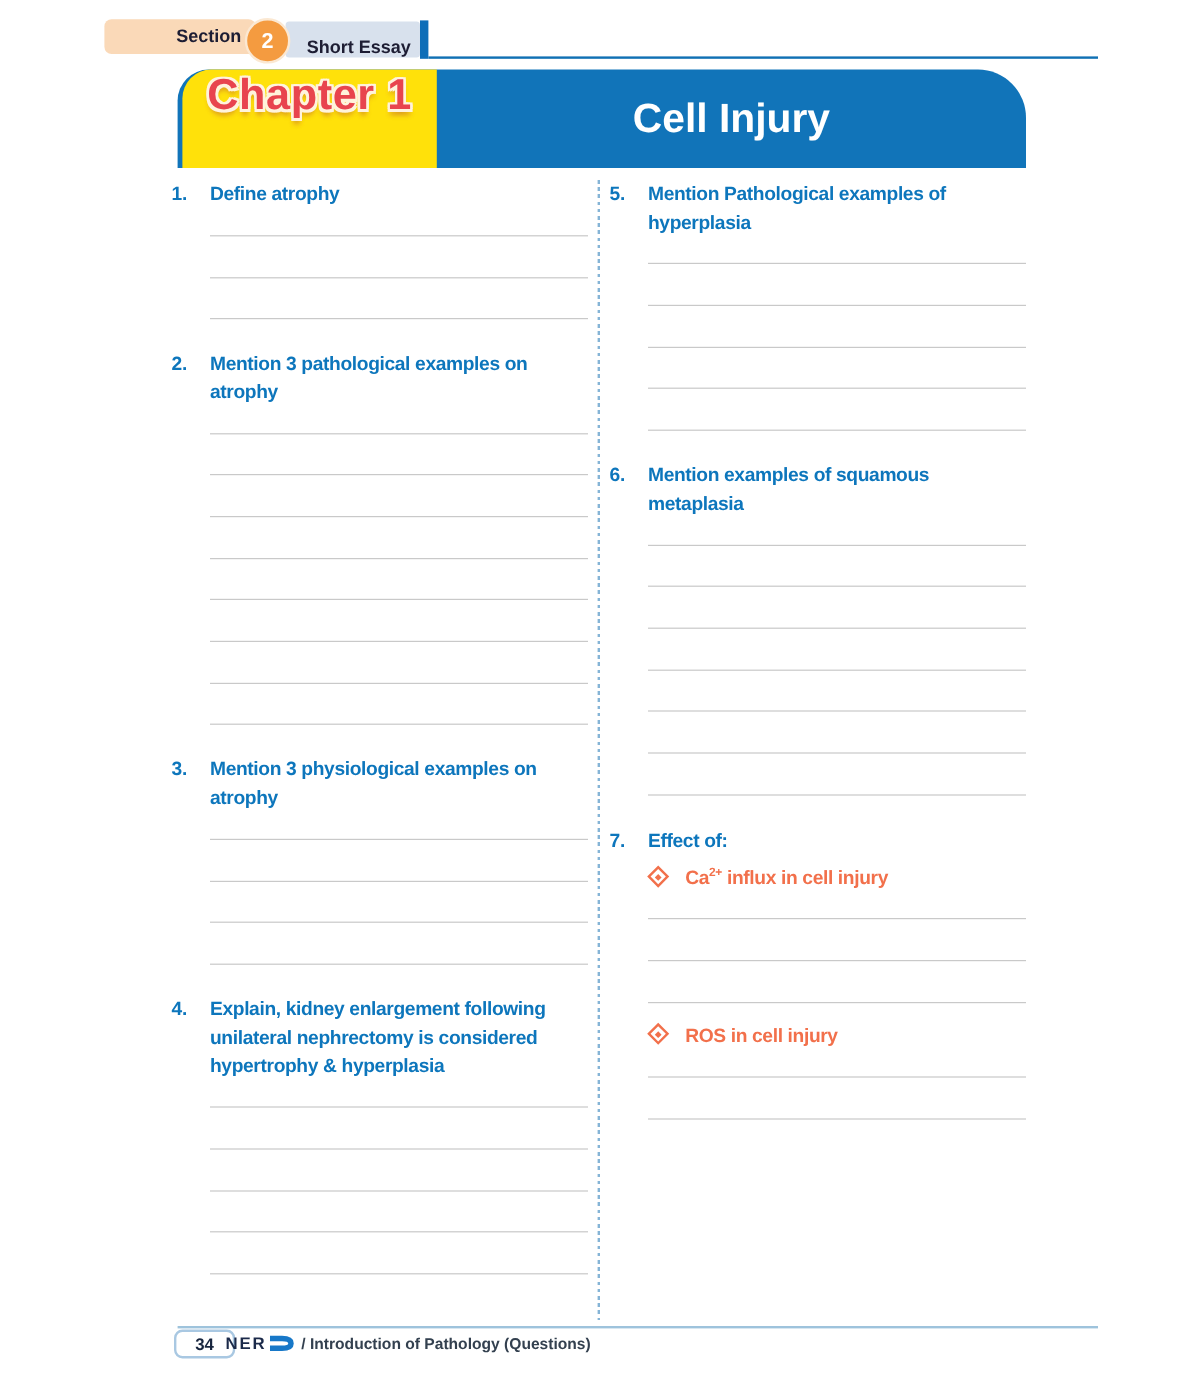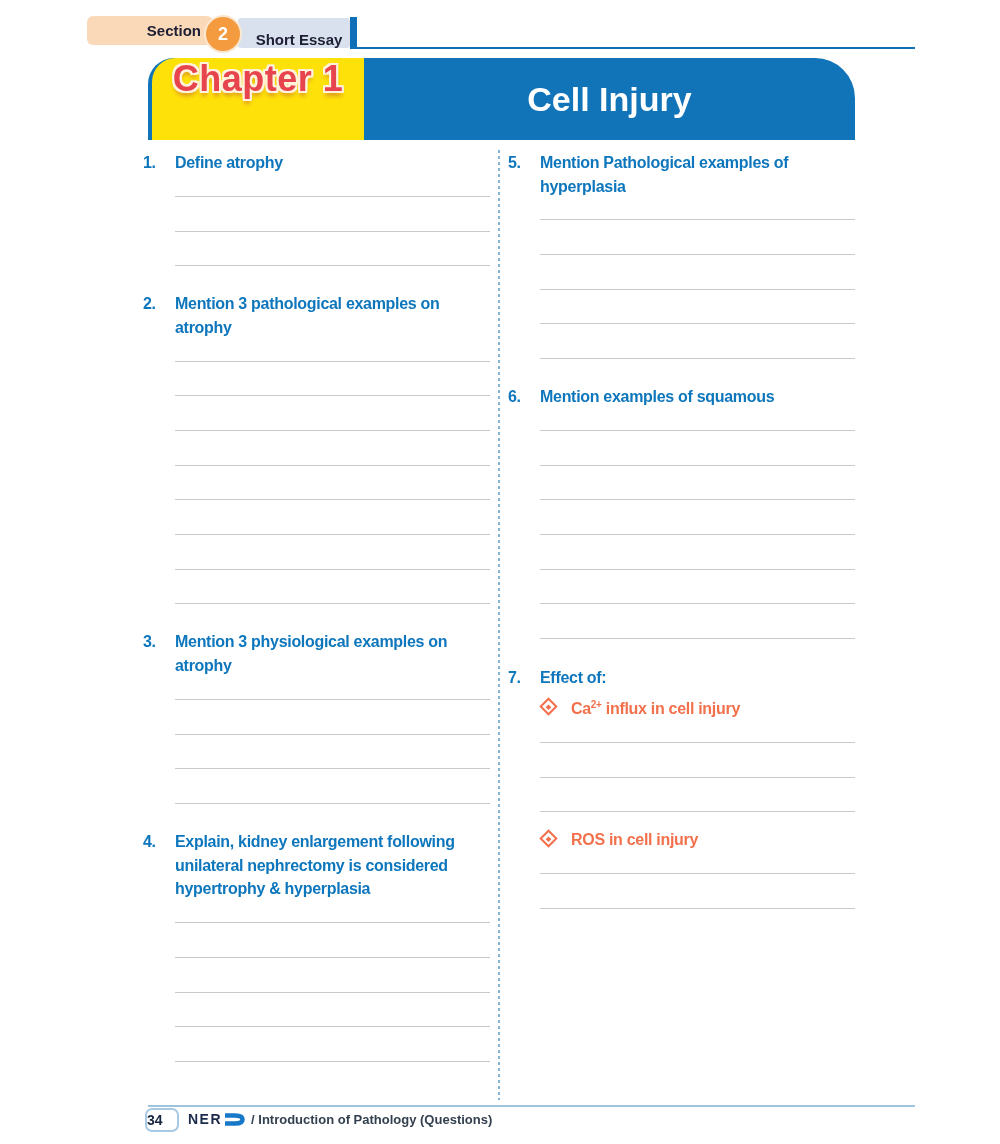--- a/index.html
+++ b/index.html
@@ -122,24 +122,24 @@
       #85B4D6 0px, #85B4D6 3px, transparent 3px, transparent 6px);
   }
 
   
   .footer-rule {
     position: absolute; left: 148px; top: 1105px;
     width: 767px; height: 1.5px; background: #9EC3DC;
   }
   .page-badge {
     position: absolute; left: 145px; top: 1108px;
-    width: 34px; height: 24px;
+    width: 51px; height: 24px;
     border: 2px solid #A9C8E2; border-radius: 7px;
     background: #ffffff;
-    display: flex; align-items: center; justify-content: flex-start;
+    display: flex; align-items: center; justify-content: center;
     font-size: 14px; font-weight: bold; color: #16243D;
   }
   .footer-brand-row {
     position: absolute; left: 188px; top: 1111px;
     display: flex; align-items: center;
   }
   .brand-text {
     font-size: 14px; font-weight: bold; color: #1B2A4A;
     letter-spacing: 1.5px;
   }
@@ -261,20 +261,21 @@
           <div class="ans-line"></div>
         </div>
     </div>
   </div>
 
   <div class="q" style="margin-top:26px">
     <div class="q-num">6.</div>
     <div class="q-body">
       <div class="q-text">
         <div>Mention examples of squamous</div>
+        <div>metaplasia</div>
       </div>
       <div class="lines">
           <div class="ans-line"></div>
           <div class="ans-line"></div>
           <div class="ans-line"></div>
           <div class="ans-line"></div>
           <div class="ans-line"></div>
           <div class="ans-line"></div>
           <div class="ans-line"></div>
         </div>

